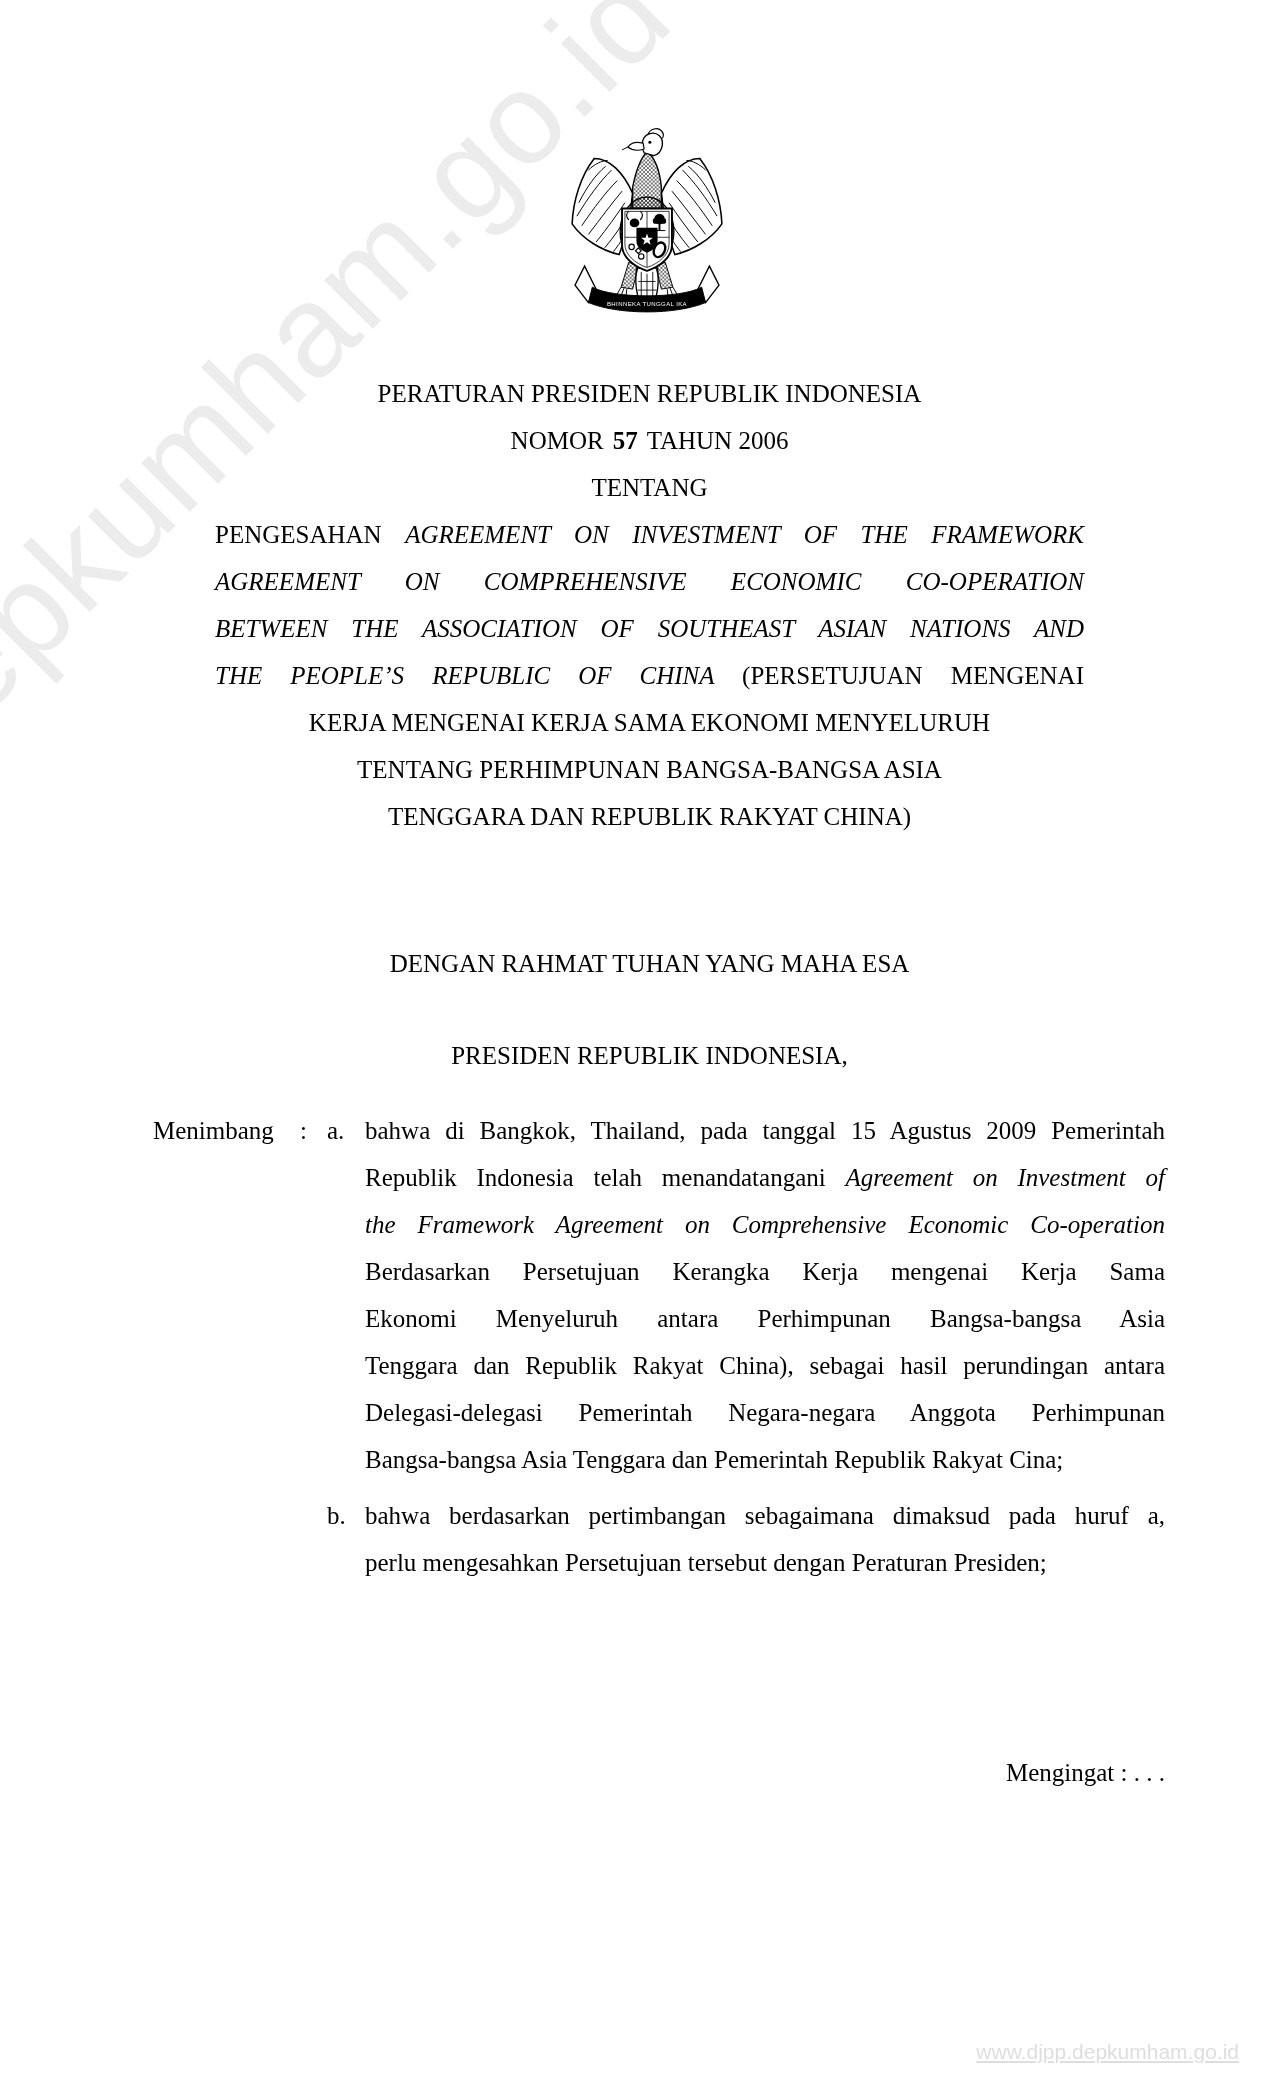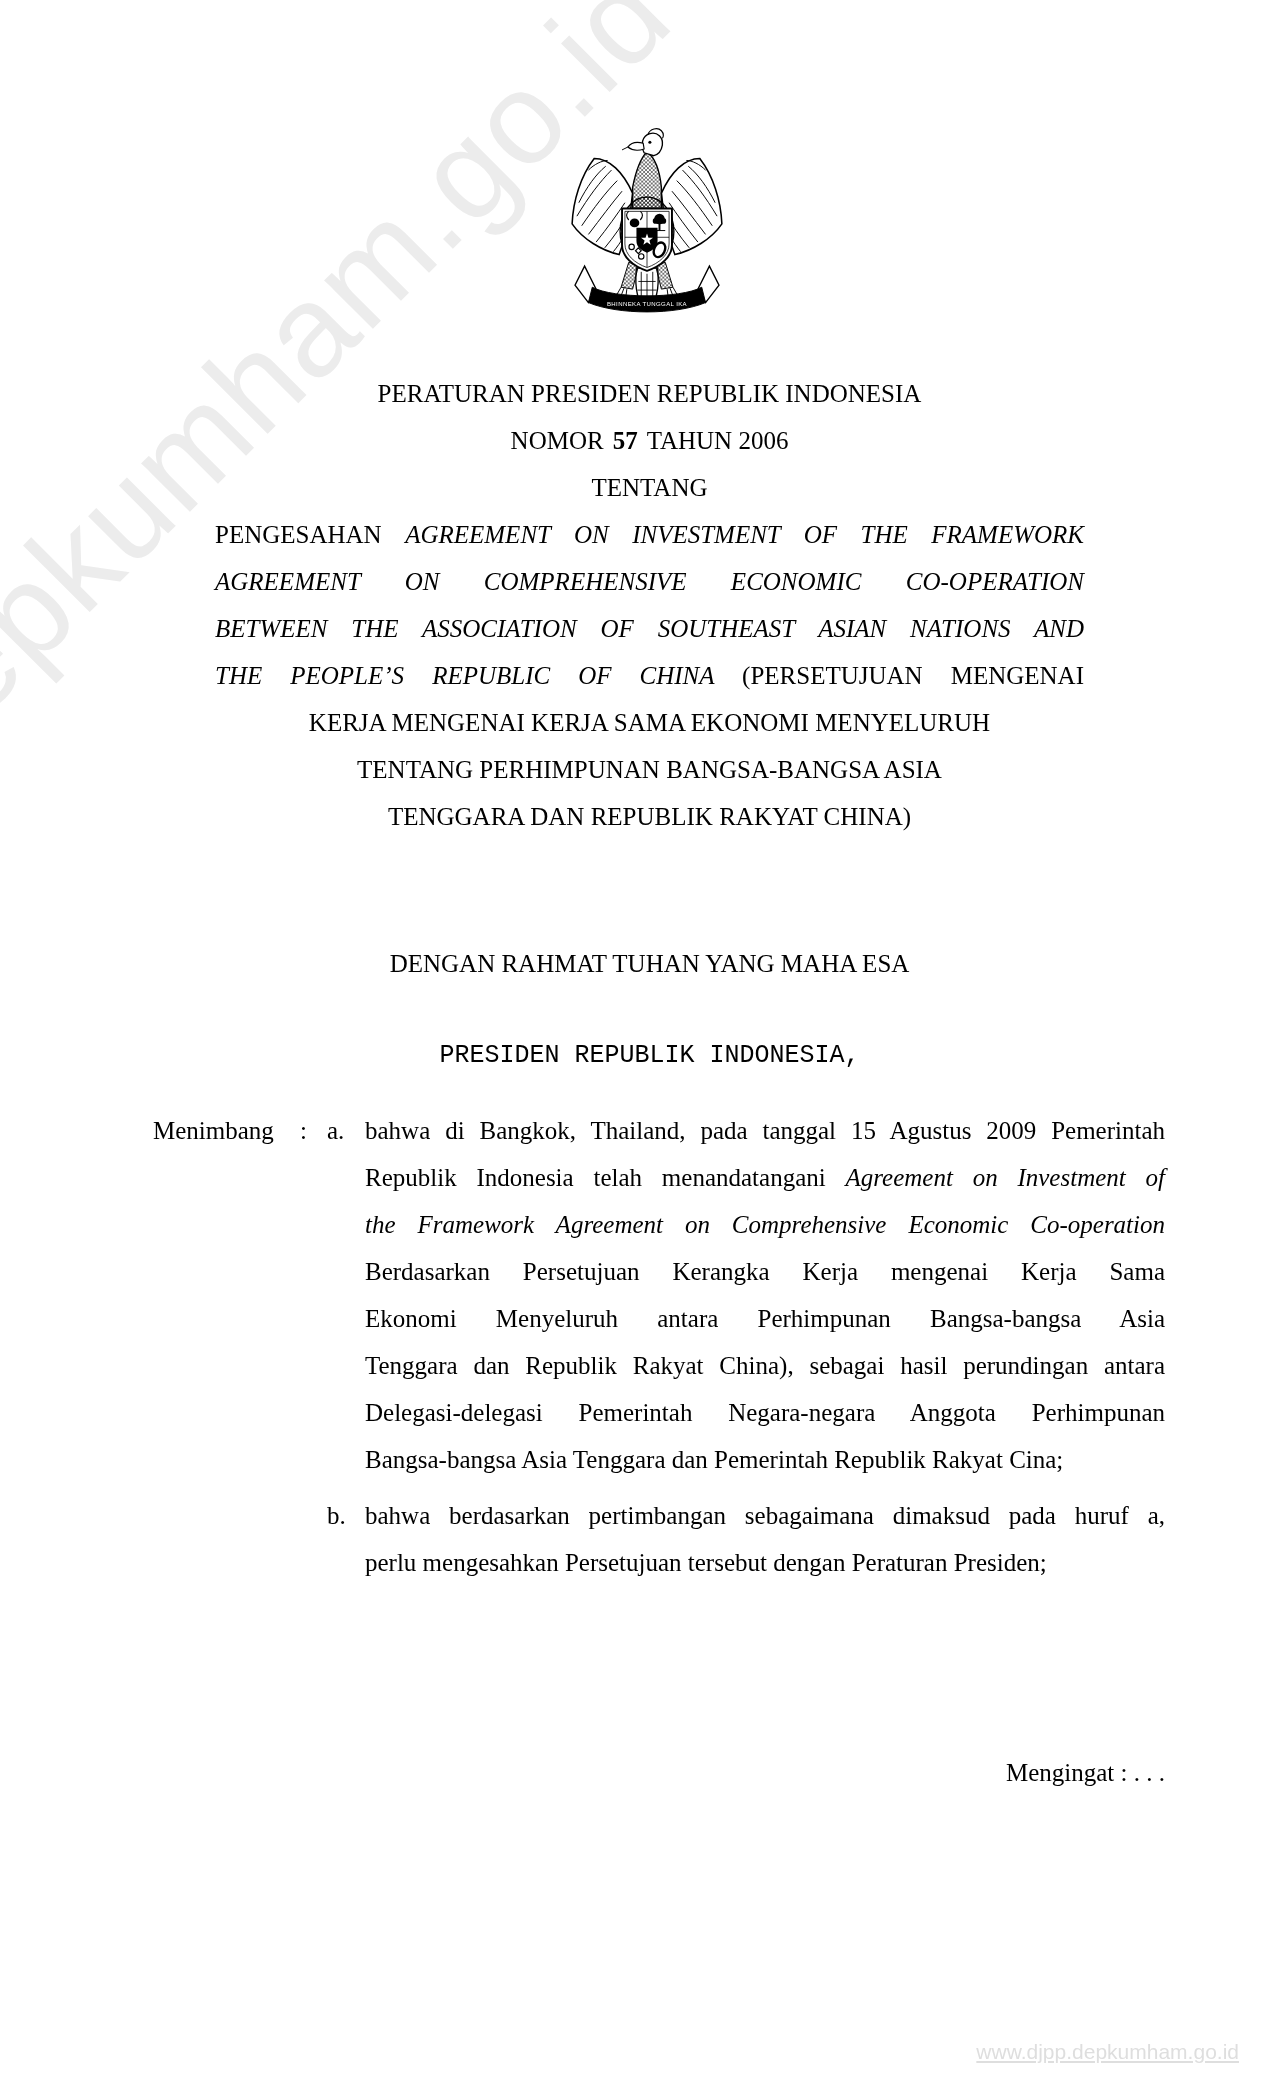--- a/index.html
+++ b/index.html
@@ -16,21 +16,21 @@
   .hline,.tline{height:47px;line-height:47px;font-size:25px;}
   .hline{text-align:center;}
   .hline .num{font-weight:bold;margin:0 9px;}
   .tline.just{text-align:justify;text-align-last:justify;}
   .tline.ctr{text-align:center;}
   .it{font-style:italic;}
   
   .preamble{position:absolute;left:215px;width:869px;height:47px;line-height:47px;
         font-size:25px;text-align:center;z-index:1;}
   #preamble1{top:940px;}
-  #preamble2{top:1032px;font-family:Liberation Mono, monospace;}
+  #preamble2{top:1032px;}
   
   .consider{position:absolute;left:153px;top:1107px;width:1012px;font-size:25px;display:flex;z-index:1;}
   .consider .lbl{width:147px;height:47px;line-height:47px;}
   .consider .cln{width:27px;height:47px;line-height:47px;}
   .consider .itemswrap{flex:1;}
   .item{display:flex;}
   .item.sep{margin-top:9px;}
   .marker{width:38px;height:47px;line-height:47px;}
   .lines{flex:1;}
   .bline{height:47px;line-height:47px;text-align:justify;text-align-last:justify;}

